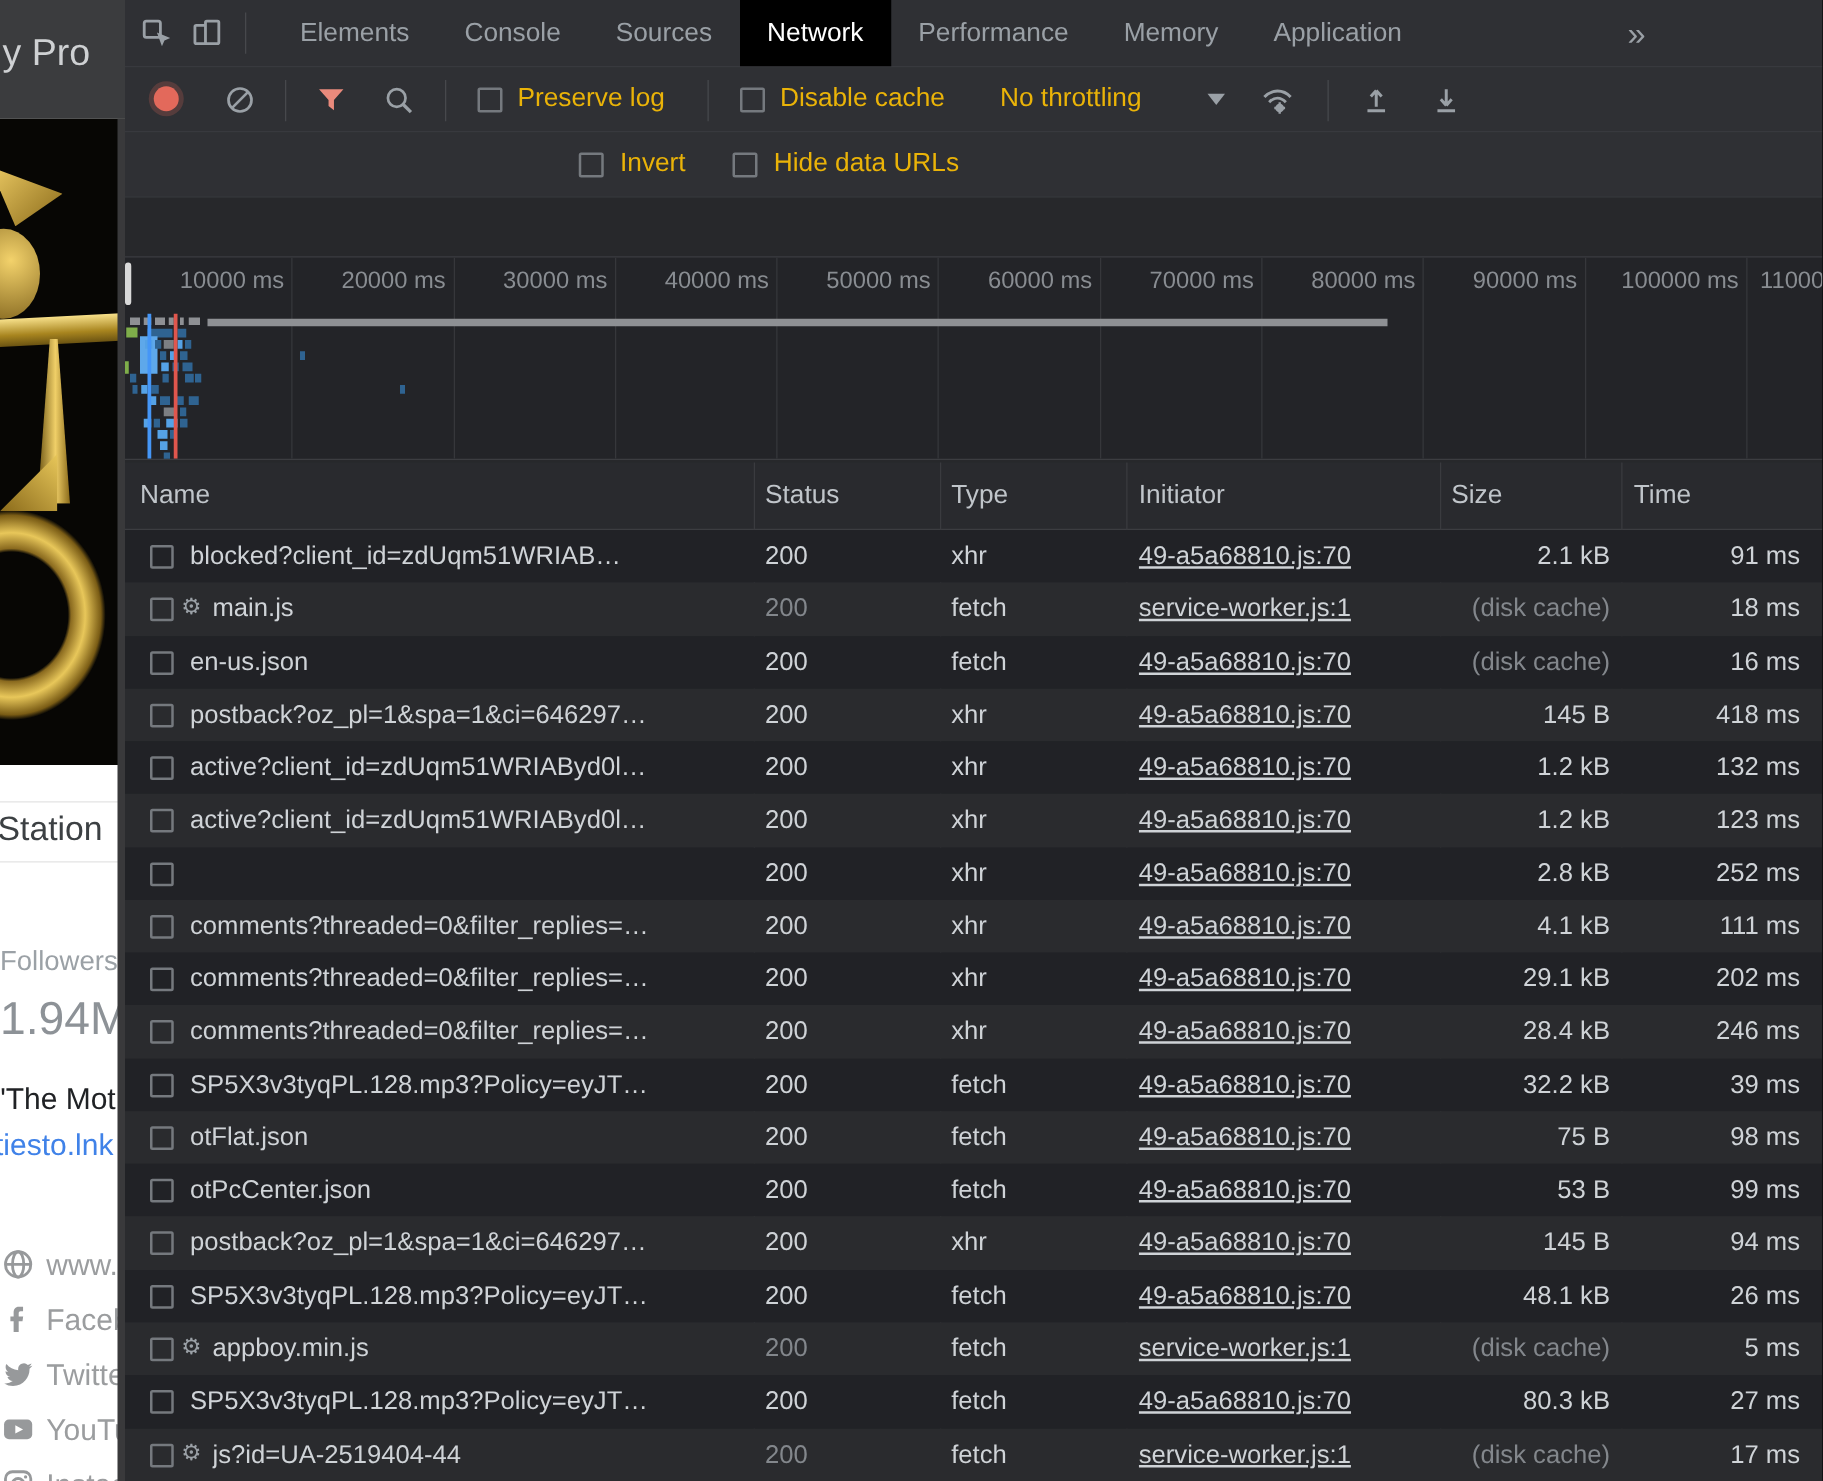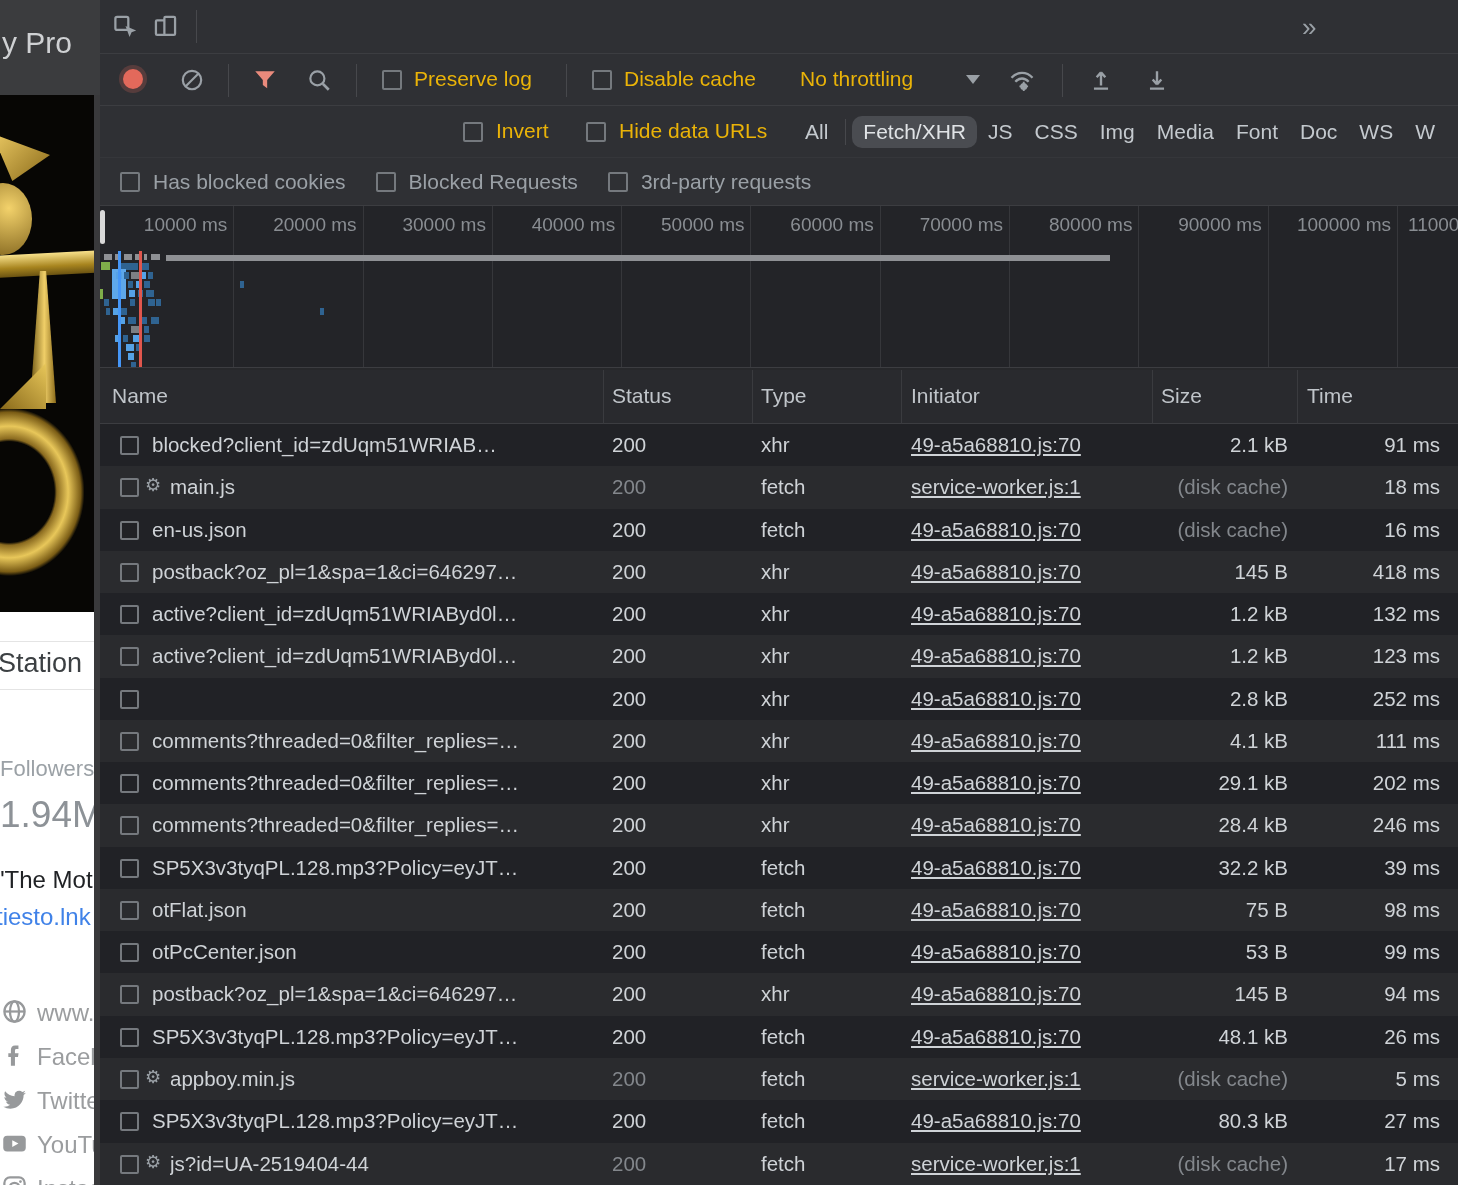--- a/index.html
+++ b/index.html
@@ -174,20 +174,29 @@
           <path d="M12 11.5 L21.5 15.5 L17.4 17.2 L15.6 21.3 Z" fill="#9aa0a6"></path>
         </svg>
       </div>
       <div class="tool-ic" style="left:52px;top:13px">
         <svg width="27" height="27" viewBox="0 0 24 24" fill="none">
           <rect x="3.5" y="6.5" width="10" height="13" rx="1" stroke="#9aa0a6" stroke-width="2"></rect>
           <rect x="11" y="3.5" width="9.5" height="16" rx="1" fill="#2f3034" stroke="#9aa0a6" stroke-width="2"></rect>
         </svg>
       </div>
       <div class="vdiv" style="left:96px"></div>
+      <div id="tabs">
+          <div class="tab">Elements</div>
+          <div class="tab">Console</div>
+          <div class="tab">Sources</div>
+          <div class="tab active">Network</div>
+          <div class="tab">Performance</div>
+          <div class="tab">Memory</div>
+          <div class="tab">Application</div>
+        </div>
       <div style="position:absolute;left:1188px;top:2px" id="more-tabs">»</div>
     </div>
 
     <div id="toolbar" class="bar-row">
       <div id="record-btn" style="background: rgb(227, 105, 91);"></div>
       <div class="tool-ic" style="left:79px;top:13px">
         <svg width="26" height="26" viewBox="0 0 24 24" fill="none">
           <circle cx="12" cy="12" r="8.5" stroke="#9aa0a6" stroke-width="2"></circle>
           <line x1="6" y1="18" x2="18" y2="6" stroke="#9aa0a6" stroke-width="2"></line>
         </svg>
@@ -231,49 +240,22 @@
           <path d="M12 4 V16 M12 16 L8 11.5 M12 16 L16 11.5 M5.5 20 H18.5"></path>
         </svg>
       </div>
     </div>
 
     <div id="filterbar" class="bar-row">
       <div class="cbox" style="left:363px;top:16px"></div>
       <div class="tlabel" style="left:396px">Invert</div>
       <div class="cbox" style="left:486px;top:16px"></div>
       <div class="tlabel" style="left:519px">Hide data URLs</div>
-      <div id="type-chips">
-          <div class="chip">All</div>
-          <div class="chip-div"></div>
-          <div class="chip active">Fetch/XHR</div>
-          <div class="chip">JS</div>
-          <div class="chip">CSS</div>
-          <div class="chip">Img</div>
-          <div class="chip">Media</div>
-          <div class="chip">Font</div>
-          <div class="chip">Doc</div>
-          <div class="chip">WS</div>
-          <div class="chip">W</div>
-        </div>
-    </div>
-
-    <div id="cbrow" class="bar-row">
-        <div class="cb-item">
-          <div class="cbx"></div>
-          <span>Has blocked cookies</span>
-        </div>
-        <div class="cb-item">
-          <div class="cbx"></div>
-          <span>Blocked Requests</span>
-        </div>
-        <div class="cb-item">
-          <div class="cbx"></div>
-          <span>3rd-party requests</span>
-        </div>
-      </div>
+    </div>
+
 
     <div id="overview">
       <div id="ruler">
           <div class="tick-cell" style="left: 4px;">
             <span>10000 ms</span>
           </div>
           <div class="tick-cell" style="left: 133.3px;">
             <span>20000 ms</span>
           </div>
           <div class="tick-cell" style="left: 262.6px;">

